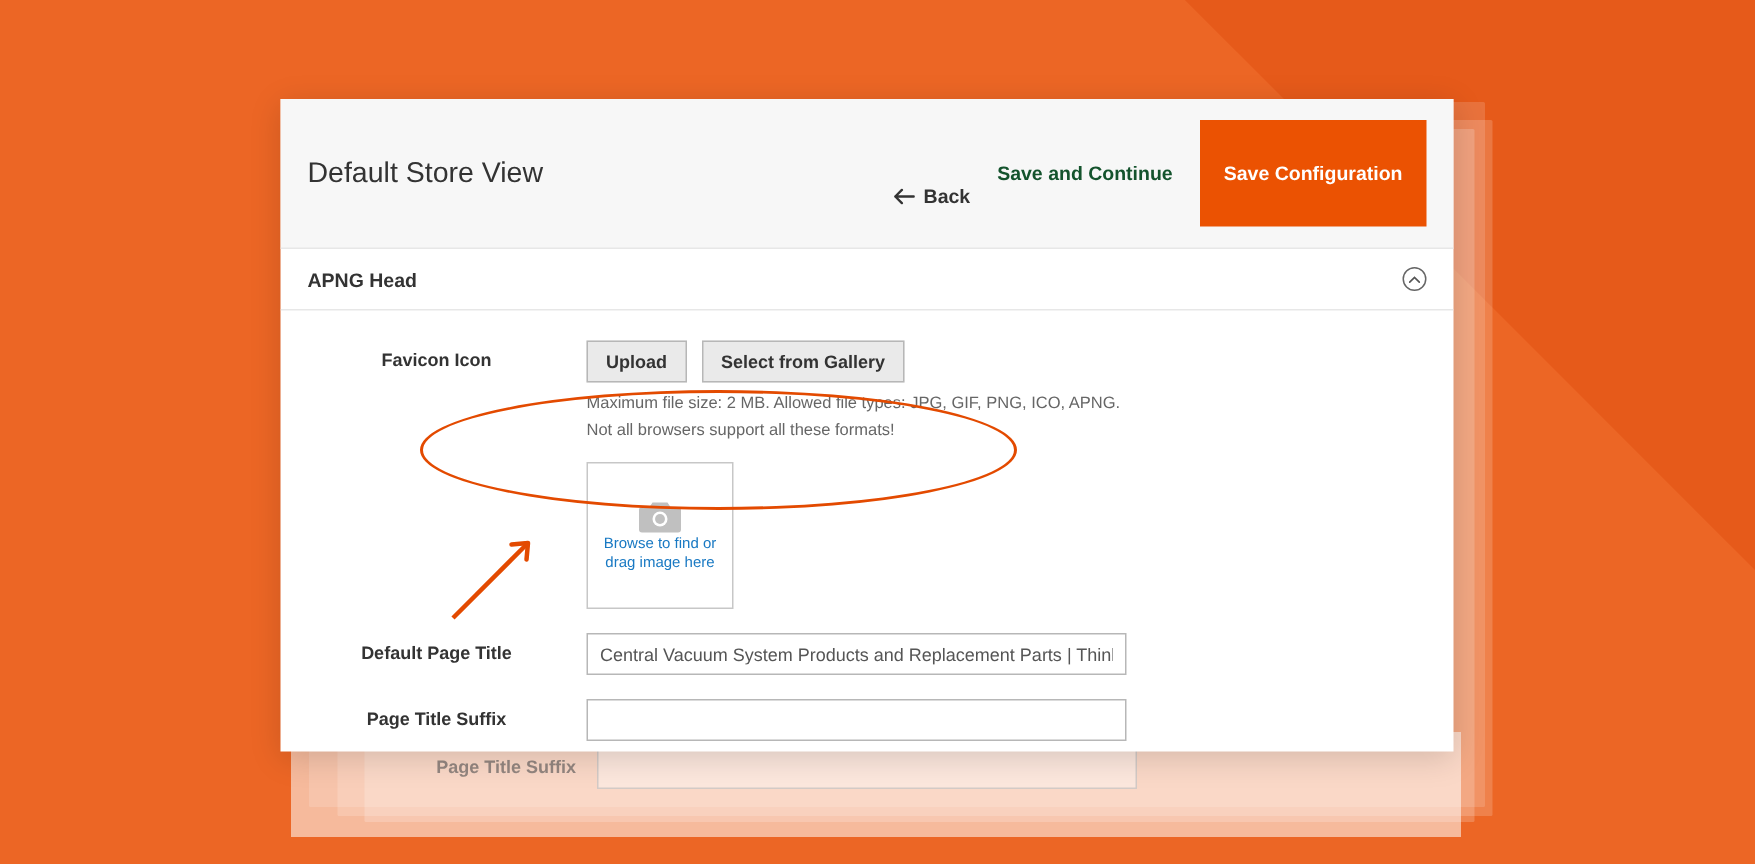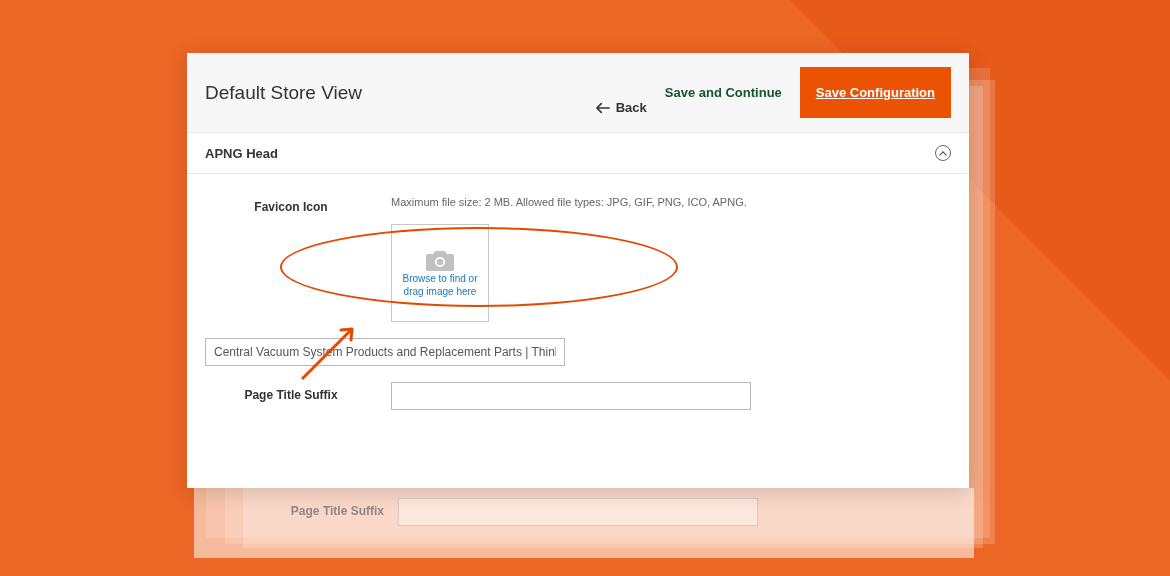--- a/index.html
+++ b/index.html
@@ -26,21 +26,21 @@
     position: absolute;
     background: rgba(255,255,255,0.5);
     border-radius: 1px;
   }
   .shadow1 { top: 68px; left: 206px; width: 784px; height: 470px; opacity:0.3;}
   .shadow2 { top: 80px; left: 225px; width: 770px; height: 464px; opacity:0.35;}
   .shadow3 { top: 86px; left: 243px; width: 740px; height: 462px; opacity:0.4;}
 
   .panel {
     position: absolute;
-    top: 53px;
+    top: 66px;
     left: 187px;
     width: 782px;
     height: 435px;
     background: #fff;
     box-shadow: 0 4px 20px rgba(0,0,0,0.15);
     z-index: 5;
     overflow: hidden;
   }
 
   .panel-header {
@@ -77,23 +77,22 @@
     font-size: 13px;
     font-weight: 600;
     cursor: pointer;
   }
   .save-config-btn {
     background: #eb5202;
     color: #fff;
     font-size: 13px;
     font-weight: 600;
     border: none;
-    padding: 18px 16px;
-    cursor: pointer;
-    text-decoration: underline;
+    padding: 28px 16px;
+    cursor: pointer;
   }
 
   .section-header {
     display: flex;
     align-items: center;
     justify-content: space-between;
     padding: 12px 18px;
     border-bottom: 1px solid #e7e7e7;
   }
   .section-title { font-size: 13px; font-weight: 700; color: #333; }
@@ -250,33 +249,39 @@
 
     <div class="annot oval"></div>
     <svg class="arrow-svg" viewBox="0 0 70 70">
       <path d="M5 65 L55 15" stroke="#e34a00" stroke-width="3" fill="none"></path>
       <path d="M55 15 L44 16 M55 15 L54 26" stroke="#e34a00" stroke-width="3" fill="none" stroke-linecap="round"></path>
     </svg>
 
     <div class="form-row">
       <div class="form-label">Favicon Icon</div>
       <div class="form-value">
+        <div class="upload-row">
+          <button class="btn-grey">Upload</button>
+          <button class="btn-grey">Select from Gallery</button>
+        </div>
         <div class="hint">Maximum file size: 2 MB. Allowed file types: JPG, GIF, PNG, ICO, APNG.</div>
+        <div class="hint">Not all browsers support all these formats!</div>
         <div class="image-drop">
           <svg viewBox="0 0 30 24">
             <path d="M3 6 h5 l2 -3 h10 l2 3 h5 a2 2 0 0 1 2 2 v13 a2 2 0 0 1 -2 2 h-24 a2 2 0 0 1 -2 -2 v-13 a2 2 0 0 1 2 -2 z"></path>
             <circle cx="15" cy="14" r="5" fill="#fff"></circle>
             <circle cx="15" cy="14" r="3.3" fill="#c0c0c0"></circle>
           </svg>
           <div class="image-drop-text">Browse to find or drag image here</div>
         </div>
       </div>
     </div>
 
     <div class="form-row">
+      <div class="form-label">Default Page Title</div>
       <div class="form-value">
         <input class="text-input" type="text" value="Central Vacuum System Products and Replacement Parts | Think Vacuums" style="">
       </div>
     </div>
 
 
     <div class="form-row">
       <div class="form-label">Page Title Suffix</div>
       <div class="form-value">
         <input class="text-input" type="text" value="" style="">

